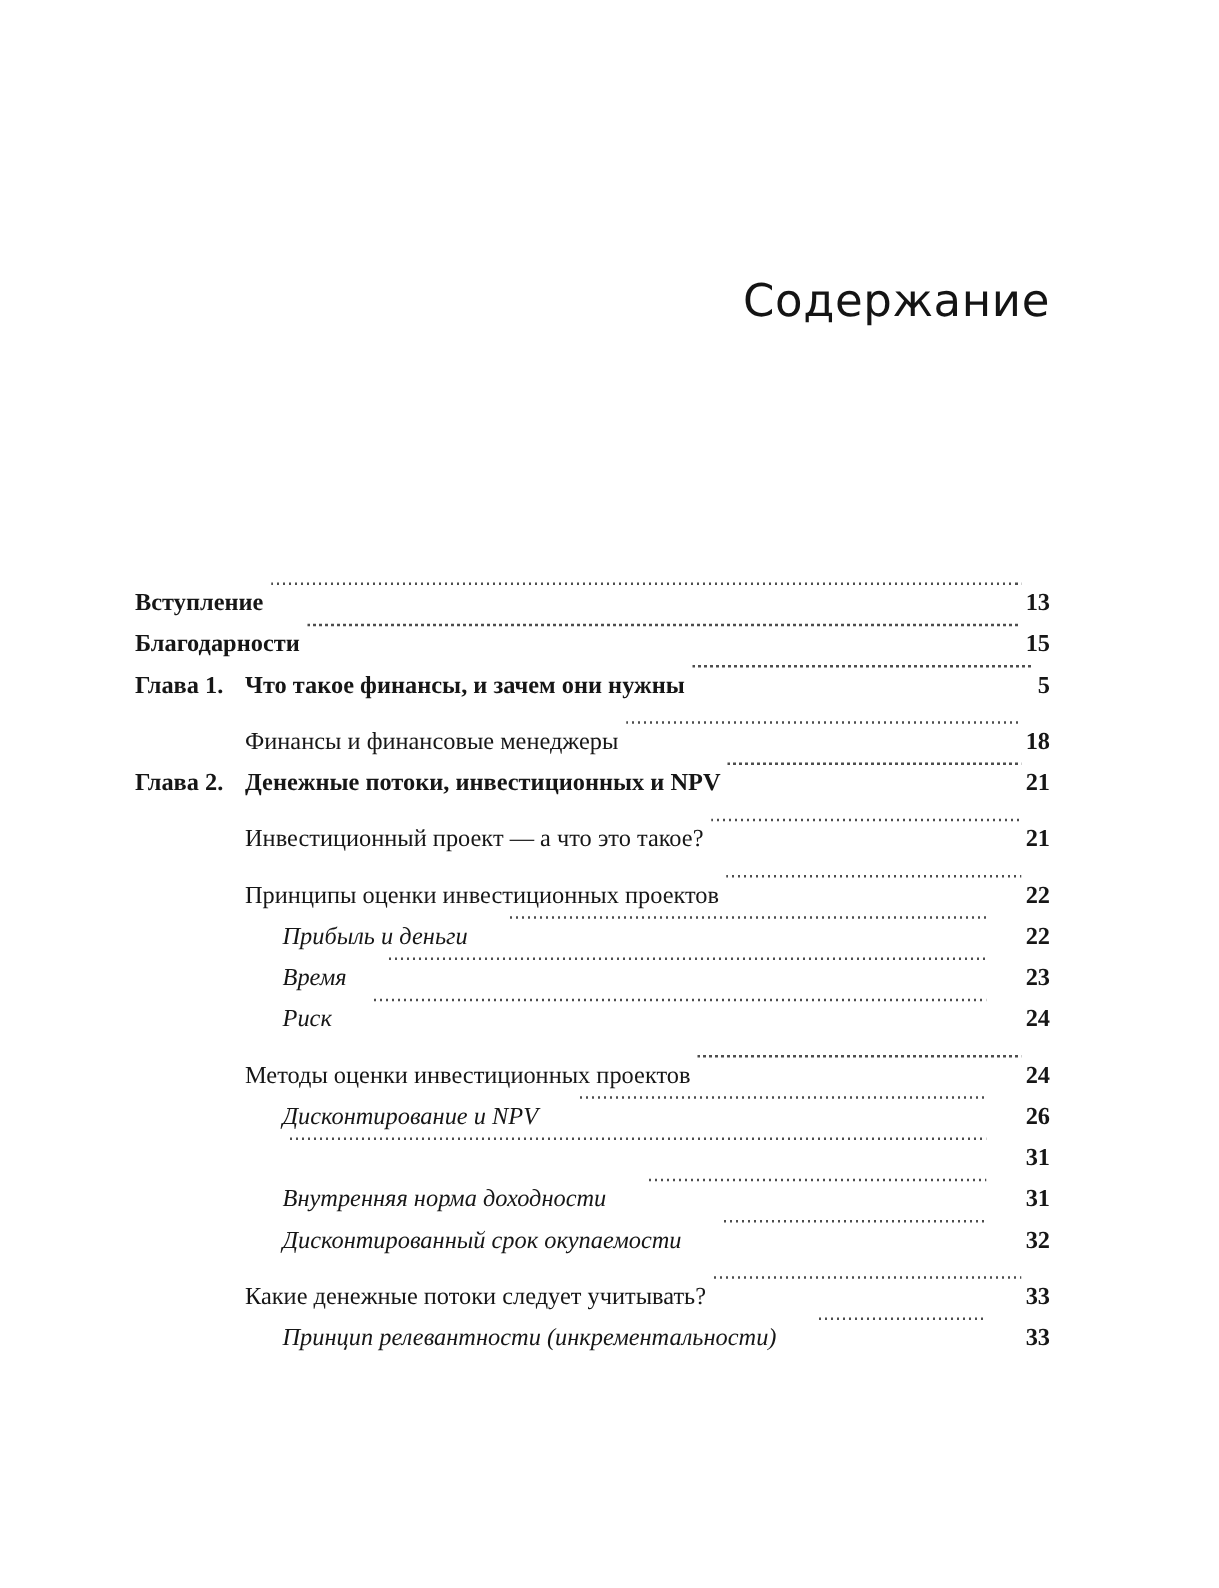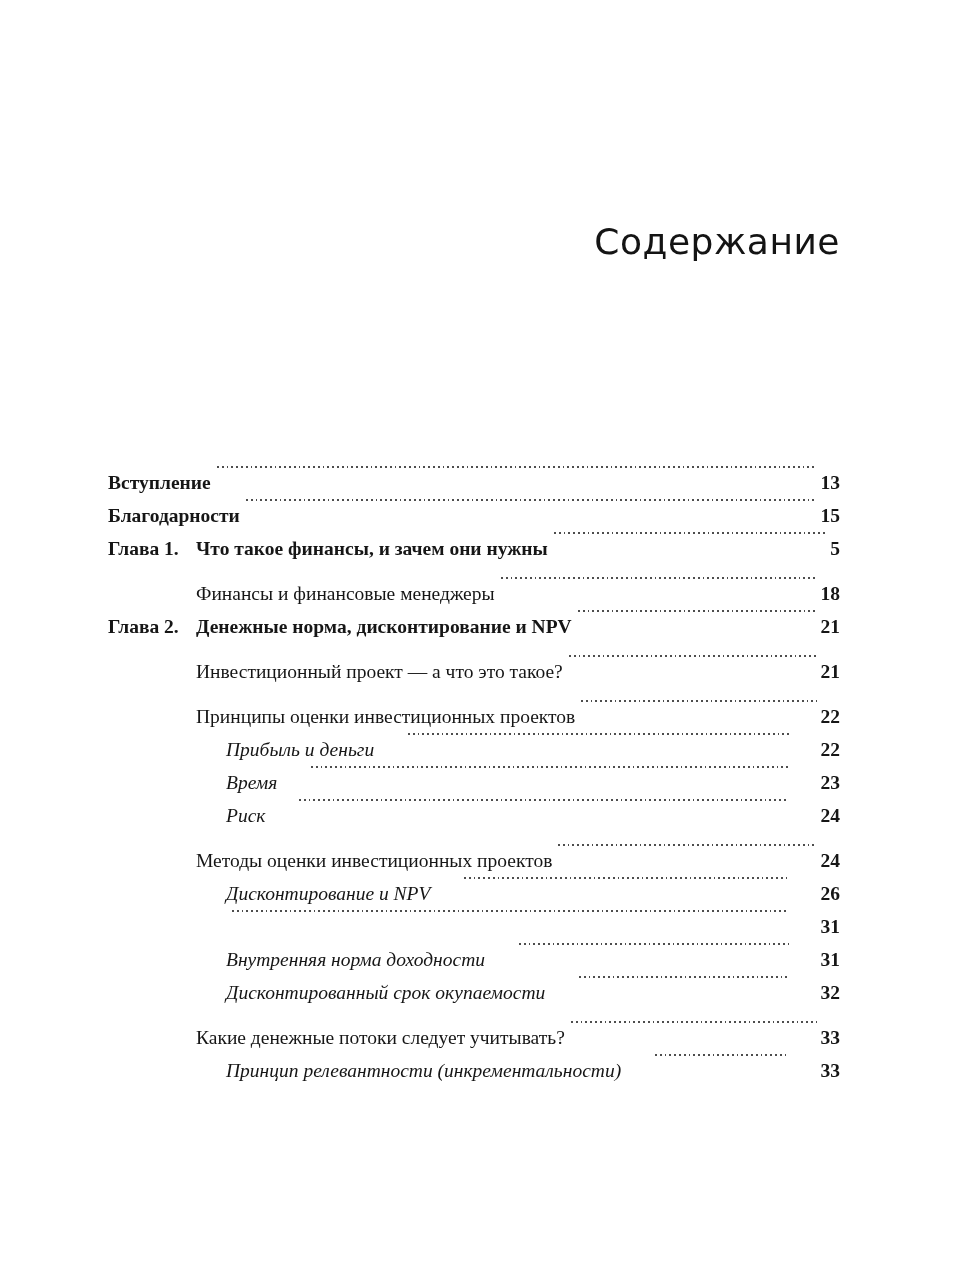--- a/index.html
+++ b/index.html
@@ -95,21 +95,21 @@
     <span class="pagenum">5</span>
   </div>
       <div class="row lvl1">
 
     <span class="label">Финансы и финансовые менеджеры</span>
     <span class="leader"></span>
     <span class="pagenum">18</span>
   </div>
       <div class="row lvl0 bold section chapter">
     <span class="prefix">Глава 2.</span>
-    <span class="label">Денежные норма,  дисконтирование и NPV</span>
+    <span class="label">Денежные потоки,  инвестиционных и NPV</span>
     <span class="leader"></span>
     <span class="pagenum">21</span>
   </div>
       <div class="row lvl1">
 
     <span class="label">Инвестиционный проект — а что это такое?</span>
     <span class="leader"></span>
     <span class="pagenum">21</span>
   </div>
       <div class="row lvl1">

